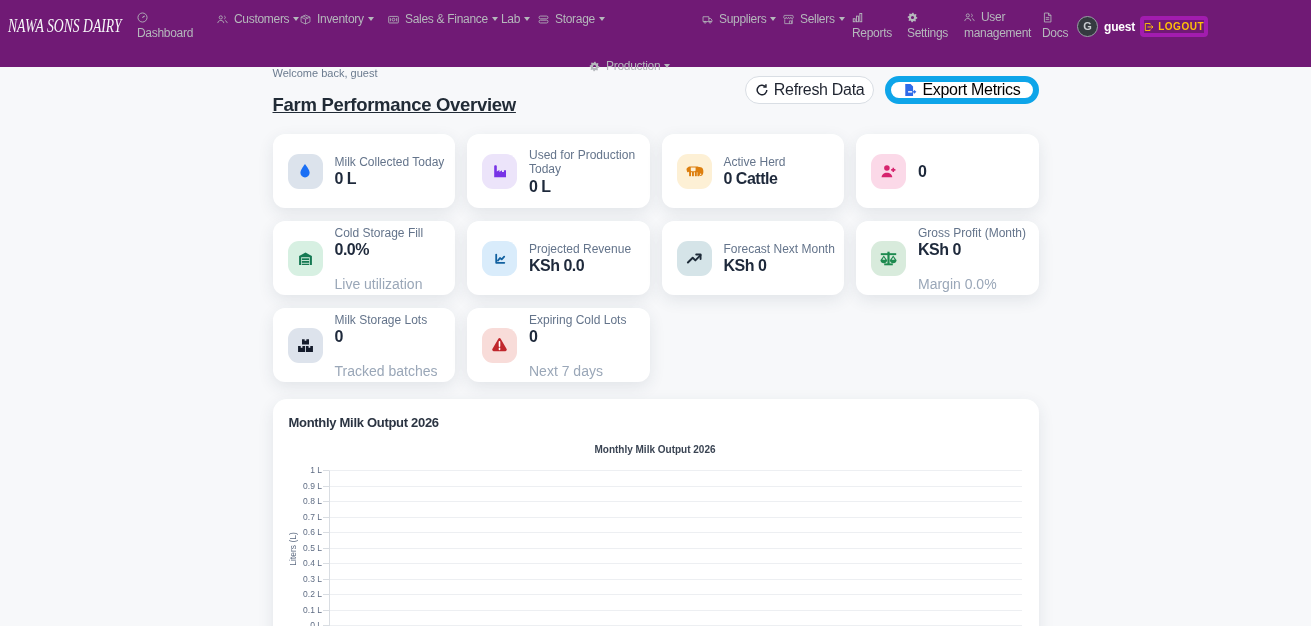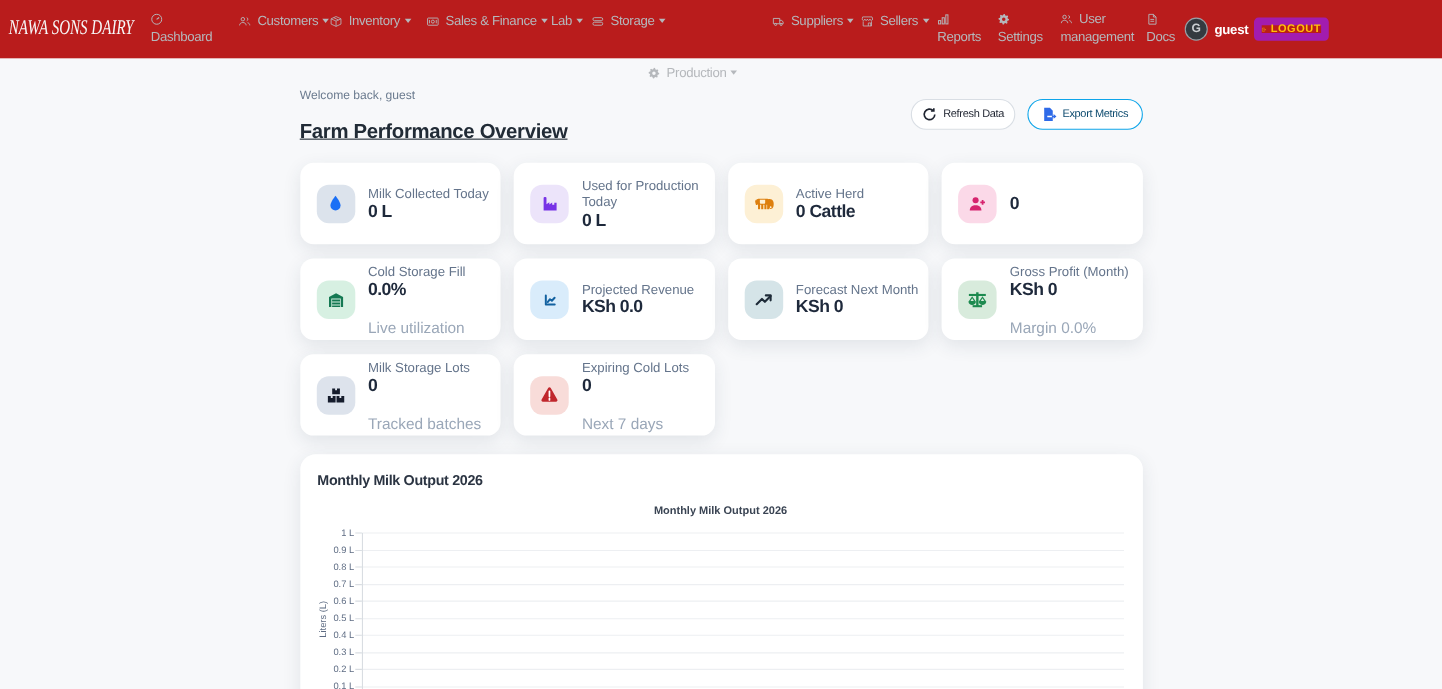--- a/index.html
+++ b/index.html
@@ -1,34 +1,34 @@
 <!DOCTYPE html>
 <html><head>
 <meta charset="utf-8">
 <style>
 * { margin:0; padding:0; box-sizing:border-box; }
 html,body { background:#f7f8fa; font-family:"Liberation Sans", sans-serif; }
-.navbar { background:#b91c1c; height:53px; position:relative; }
+.navbar { background:#701a75; height:67px; position:relative; }
 .brand { position:absolute; left:8px; top:15px; font-family:"Liberation Serif", serif; font-style:italic; font-weight:normal; color:#f7f8f9; font-size:19px; letter-spacing:0px; white-space:nowrap; transform:scaleX(0.72); transform-origin:0 0; }
 .ni { position:absolute; color:#b5b8bc; font-size:12px; letter-spacing:-0.3px; line-height:14.5px; white-space:nowrap; }
 .ni1 { top:12px; }
 .ni2 { top:10px; white-space:normal; line-height:15.5px; }
 .ni svg { vertical-align:-2px; margin-right:6px; }
 .caret { display:inline-block; width:0; height:0; border-top:4px solid #b5b8bc; border-left:3px solid transparent; border-right:3px solid transparent; vertical-align:2px; margin-left:4px; }
 .avatar { position:absolute; left:1077px; top:16px; width:21px; height:21px; border-radius:50%; background:#343a40; border:1px solid #9aa0a6; color:#c9cdd1; font-size:11px; font-weight:bold; text-align:center; line-height:19px; }
 .guest { position:absolute; left:1104px; top:20px; color:#fff; font-size:12px; font-weight:bold; letter-spacing:-0.2px; }
-.logout { position:absolute; left:1140px; top:16px; width:68px; height:21px; border:7px solid #a21caf; color:#ffc107; font-size:10px; font-weight:bold; letter-spacing:0.5px; border-radius:4px; display:flex; align-items:center; gap:4px; }
+.logout { position:absolute; left:1140px; top:16px; width:68px; height:21px; border:4px solid #a21caf; color:#ffc107; font-size:10px; font-weight:bold; letter-spacing:0.5px; border-radius:4px; display:flex; align-items:center; gap:4px; }
 .main { width:766px; margin:0 auto; }
-.pagehead { display:flex; align-items:center; justify-content:space-between; padding-top:28px; }
+.pagehead { display:flex; align-items:center; justify-content:space-between; }
 .welcome { color:#6b7b8f; font-size:11px; }
 h1 { color:#212b36; font-size:18.5px; font-weight:bold; letter-spacing:-0.3px; margin-top:15px;text-decoration:underline; }
 .btns { display:flex; gap:11px; margin-top:-4px; }
-.btn { height:28px; border-radius:14px; display:flex; align-items:center; gap:5px; font-size:10px; letter-spacing:-0.3px; padding:0 10px; background:#fff; }
+.btn { height:28px; border-radius:14px; display:flex; align-items:center; gap:5px; font-size:16px; letter-spacing:-0.3px; padding:0 10px; background:#fff; }
 .btn1 { border:1px solid #d9dee4; color:#1f2430; padding:0 9px; }
-.btn2 { border:1px solid #0ea5e9; color:#0c4a6e; padding:0 12px; }
+.btn2 { border:6px solid #0ea5e9; color:#000000; padding:0 12px; }
 .grid { display:grid; grid-template-columns:repeat(4, 1fr); gap:13px 12px; margin-top:18px; }
 .card { background:#fff; border-radius:12px; height:74px; padding:0 0 0 15px; display:flex; align-items:center; gap:12px; box-shadow:0 5px 16px rgba(42,56,76,0.10); }
 .sq { width:35px; height:35px; border-radius:11px; flex:0 0 35px; display:flex; align-items:center; justify-content:center; }
 .ct { font-size:12px; color:#64748b; line-height:14.5px; }
 .cv { font-size:16px; color:#1e293b; font-weight:bold; line-height:16px; margin-top:2px; letter-spacing:-0.5px; }
 .cs { font-size:14px; color:#9aa7b8; line-height:12px; margin-top:20px; }
 .chartcard { background:#fff; border-radius:14px; margin-top:17px; padding:16px; height:320px; box-shadow:0 5px 16px rgba(42,56,76,0.10); position:relative; }
 .chtitle { font-size:13px; font-weight:bold; color:#2b3442; letter-spacing:-0.3px; }
 </style>
 </head>

